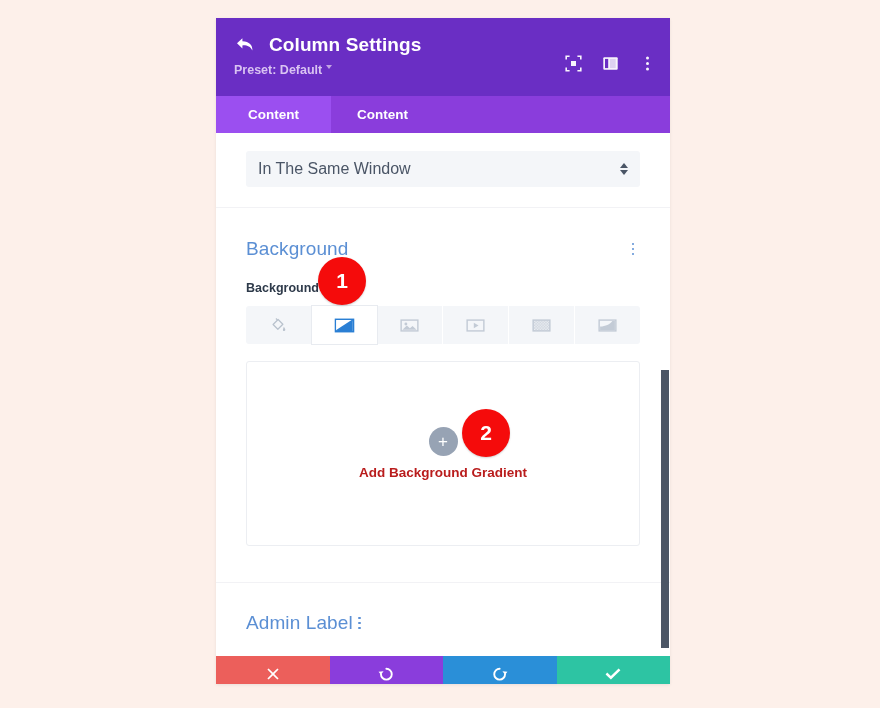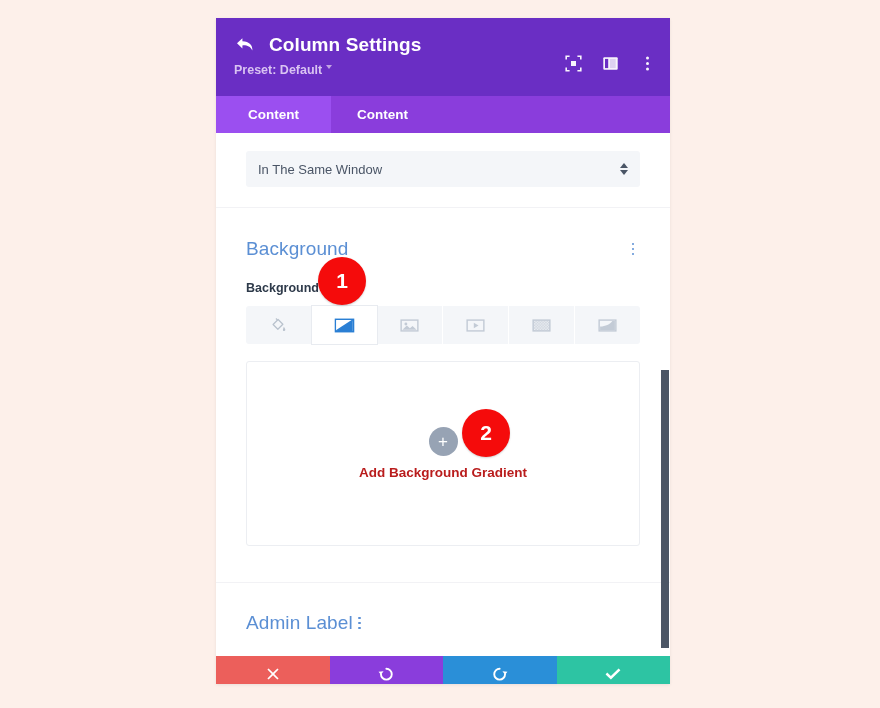--- a/index.html
+++ b/index.html
@@ -118,21 +118,21 @@
     position: relative;
     height: 36px;
     background: #f4f6f9;
     border-radius: 3px;
     display: flex;
     align-items: center;
     padding: 0 12px;
     cursor: pointer;
   }
   .select-val {
-    font-size: 13px;
+    font-size: 16px;
     color: #4a5566;
     font-weight: normal;
   }
   .spinner {
     position: absolute;
     right: 12px;
     top: 50%;
     transform: translateY(-50%);
     display: flex;
     flex-direction: column;

